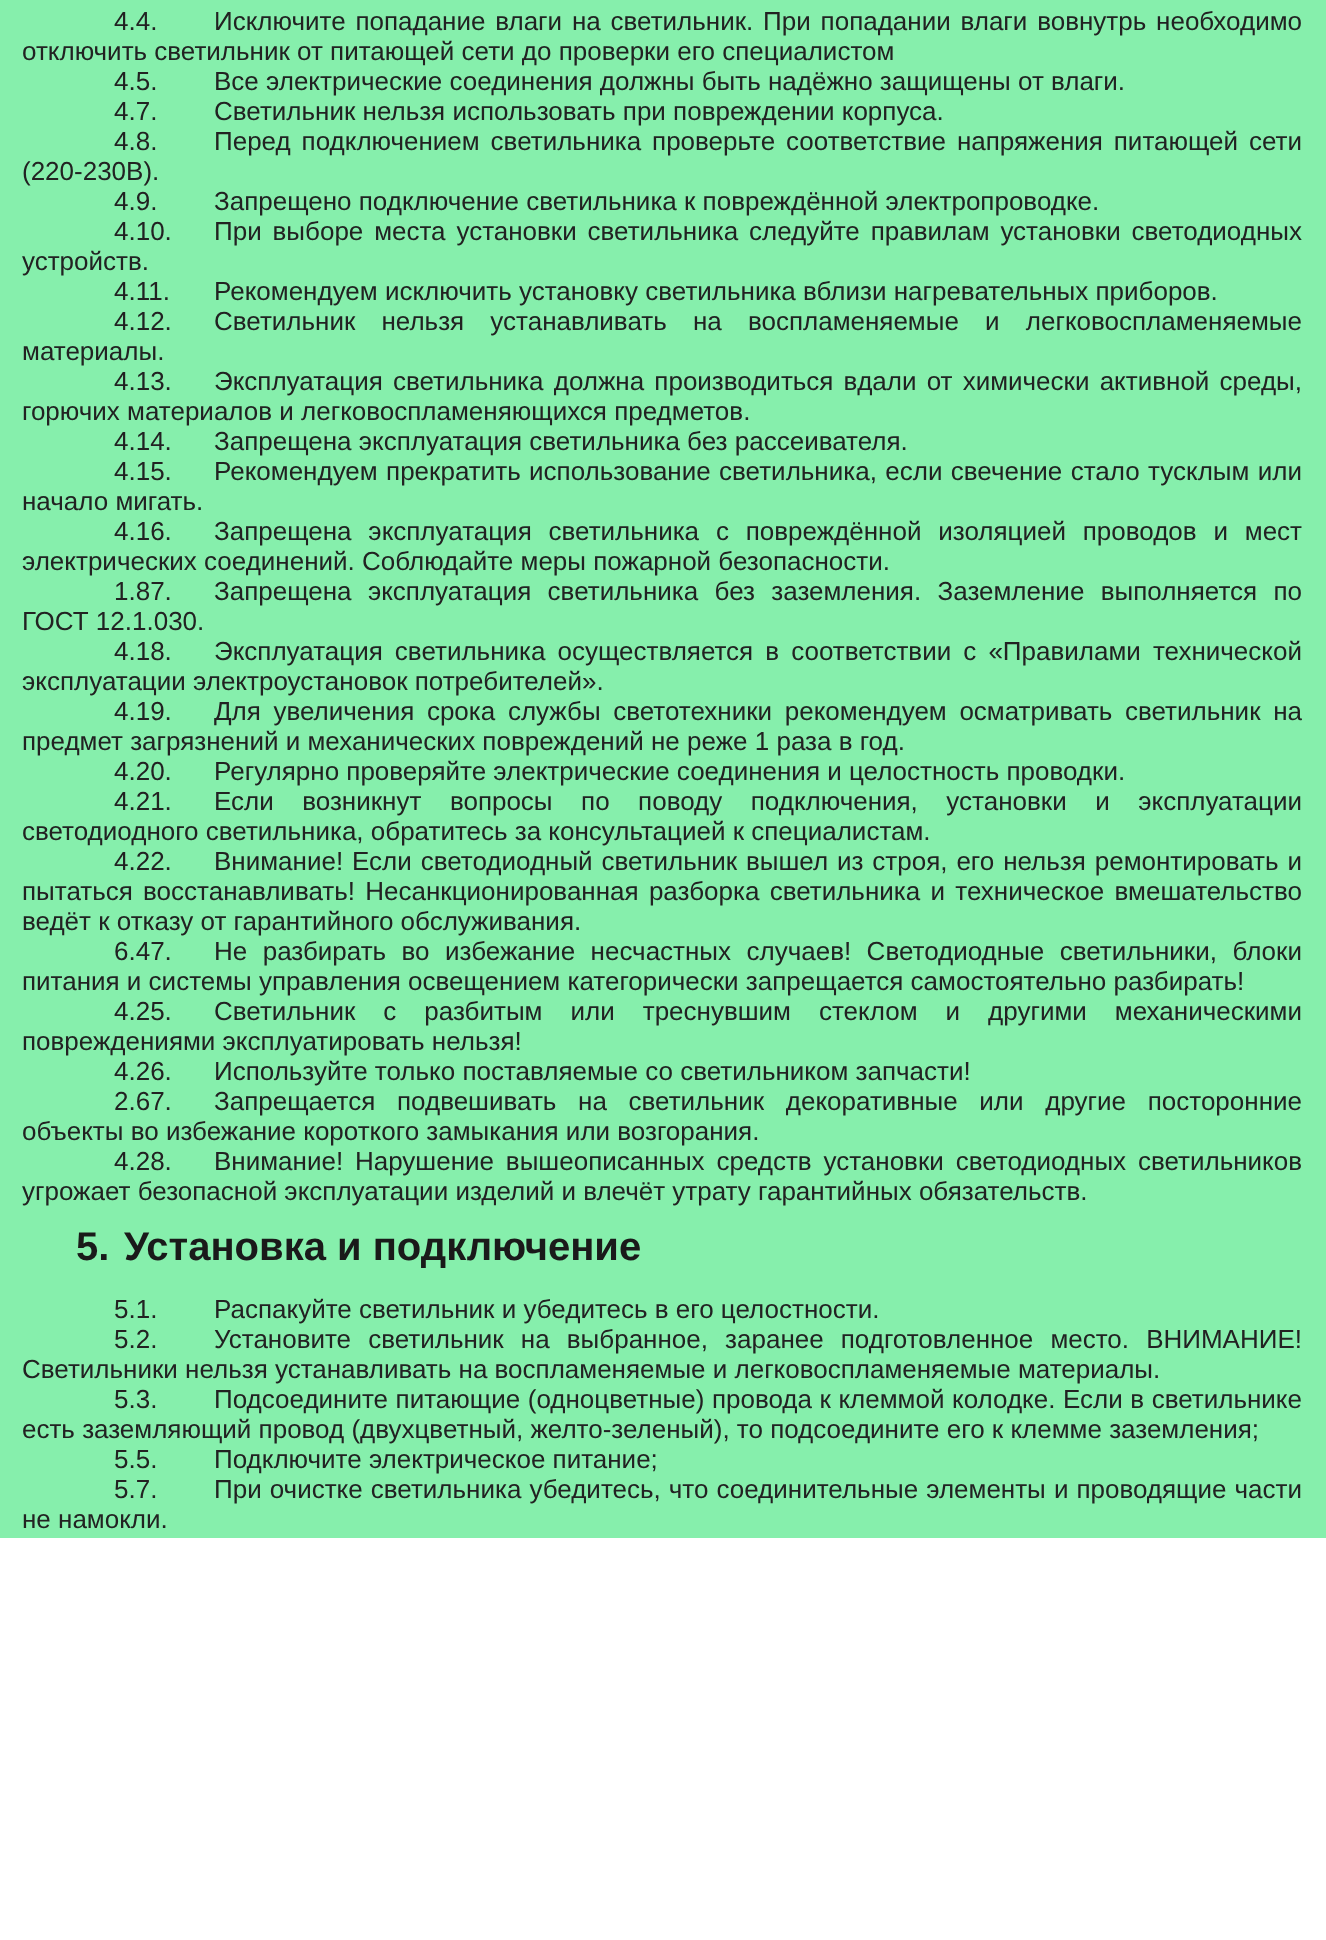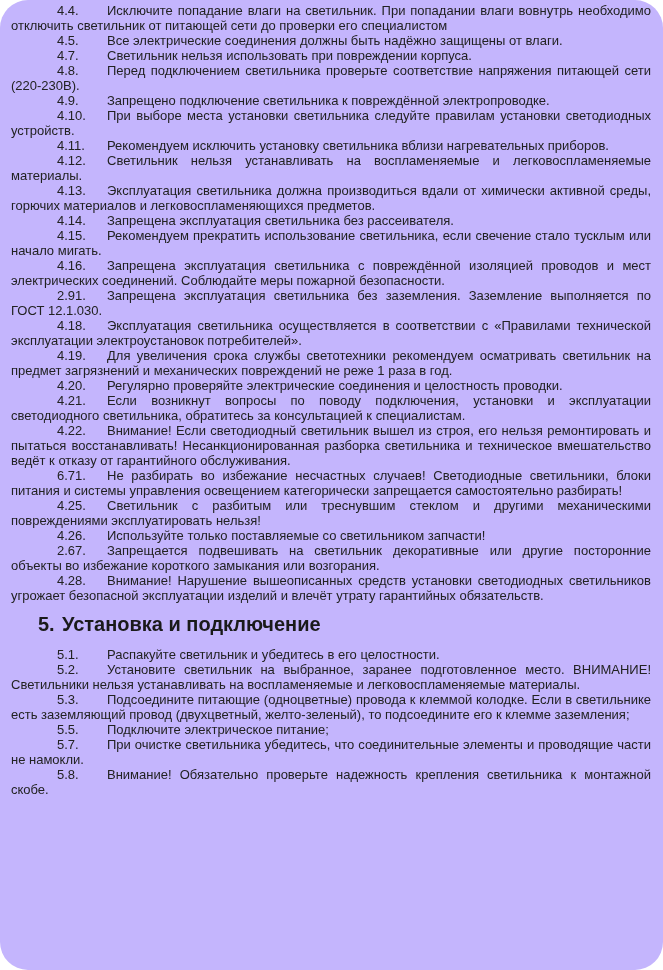--- a/index.html
+++ b/index.html
@@ -3,28 +3,27 @@
 <meta charset="utf-8">
 <style>
   html, body { margin: 0; padding: 0; }
   body {
     width: 663px; height: 970px;
     background: #ffffff;
     font-family: "Liberation Sans", "DejaVu Sans", sans-serif;
   }
   .page {
     box-sizing: border-box;
-    width: 663px; height: 970px;
+    width: 663px; height: 769px;
     padding: 3px 12px 0 11px;
-    background: #c4b5fd;
+    background: #86efac;
     color: #222222;
     font-size: 13px;
     line-height: 15px;
     overflow: hidden;
-    border-radius: 28px;
   }
   .item {
     margin: 0;
     text-align: justify;
     text-indent: 46px;
   }
   .num {
     display: inline-block;
     min-width: 50px;
     text-indent: 0;
@@ -53,27 +52,27 @@
       <p class="item"><span class="num">4.7.</span><span>Светильник нельзя использовать при повреждении корпуса.</span></p>
       <p class="item"><span class="num">4.8.</span><span>Перед подключением светильника проверьте соответствие напряжения питающей сети (220-230В).</span></p>
       <p class="item"><span class="num">4.9.</span><span>Запрещено подключение светильника к повреждённой электропроводке.</span></p>
       <p class="item"><span class="num">4.10.</span><span>При выборе места установки светильника следуйте правилам установки светодиодных устройств.</span></p>
       <p class="item"><span class="num">4.11.</span><span>Рекомендуем исключить установку светильника вблизи нагревательных приборов.</span></p>
       <p class="item"><span class="num">4.12.</span><span>Светильник нельзя устанавливать на воспламеняемые и легковоспламеняемые материалы.</span></p>
       <p class="item"><span class="num">4.13.</span><span>Эксплуатация светильника должна производиться вдали от химически активной среды, горючих материалов и легковоспламеняющихся предметов.</span></p>
       <p class="item"><span class="num">4.14.</span><span>Запрещена эксплуатация светильника без рассеивателя.</span></p>
       <p class="item"><span class="num">4.15.</span><span>Рекомендуем прекратить использование светильника, если свечение стало тусклым или начало мигать.</span></p>
       <p class="item"><span class="num">4.16.</span><span>Запрещена эксплуатация светильника с повреждённой изоляцией проводов и мест электрических соединений. Соблюдайте меры пожарной безопасности.</span></p>
-      <p class="item"><span class="num">2.91.</span><span>Запрещена эксплуатация светильника без заземления. Заземление выполняется по ГОСТ 12.1.030.</span></p>
+      <p class="item"><span class="num">1.87.</span><span>Запрещена эксплуатация светильника без заземления. Заземление выполняется по ГОСТ 12.1.030.</span></p>
       <p class="item"><span class="num">4.18.</span><span>Эксплуатация светильника осуществляется в соответствии с «Правилами технической эксплуатации электроустановок потребителей».</span></p>
       <p class="item"><span class="num">4.19.</span><span>Для увеличения срока службы светотехники рекомендуем осматривать светильник на предмет загрязнений и механических повреждений не реже 1 раза в год.</span></p>
       <p class="item"><span class="num">4.20.</span><span>Регулярно проверяйте электрические соединения и целостность проводки.</span></p>
       <p class="item"><span class="num">4.21.</span><span>Если возникнут вопросы по поводу подключения, установки и эксплуатации светодиодного светильника, обратитесь за консультацией к специалистам.</span></p>
       <p class="item"><span class="num">4.22.</span><span>Внимание! Если светодиодный светильник вышел из строя, его нельзя ремонтировать и пытаться восстанавливать! Несанкционированная разборка светильника и техническое вмешательство ведёт к отказу от гарантийного обслуживания.</span></p>
-      <p class="item"><span class="num">6.71.</span><span>Не разбирать во избежание несчастных случаев! Светодиодные светильники, блоки питания и системы управления освещением категорически запрещается самостоятельно разбирать!</span></p>
+      <p class="item"><span class="num">6.47.</span><span>Не разбирать во избежание несчастных случаев! Светодиодные светильники, блоки питания и системы управления освещением категорически запрещается самостоятельно разбирать!</span></p>
       <p class="item"><span class="num">4.25.</span><span>Светильник с разбитым или треснувшим стеклом и другими механическими повреждениями эксплуатировать нельзя!</span></p>
       <p class="item"><span class="num">4.26.</span><span>Используйте только поставляемые со светильником запчасти!</span></p>
       <p class="item"><span class="num">2.67.</span><span>Запрещается подвешивать на светильник декоративные или другие посторонние объекты во избежание короткого замыкания или возгорания.</span></p>
       <p class="item"><span class="num">4.28.</span><span>Внимание! Нарушение вышеописанных средств установки светодиодных светильников угрожает безопасной эксплуатации изделий и влечёт утрату гарантийных обязательств.</span></p>
     </div>
 
   <h2 class="sec-heading"><span class="hnum">5.</span><span>Установка и подключение</span></h2>
 
   <div>
       <p class="item"><span class="num">5.1.</span><span>Распакуйте светильник и убедитесь в его целостности.</span></p>

